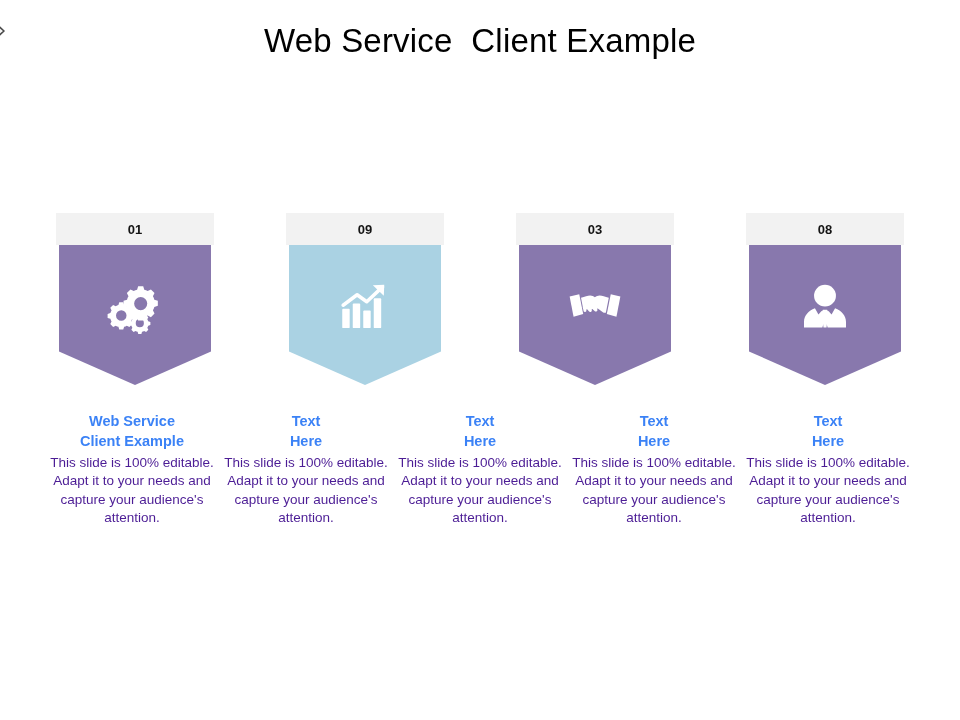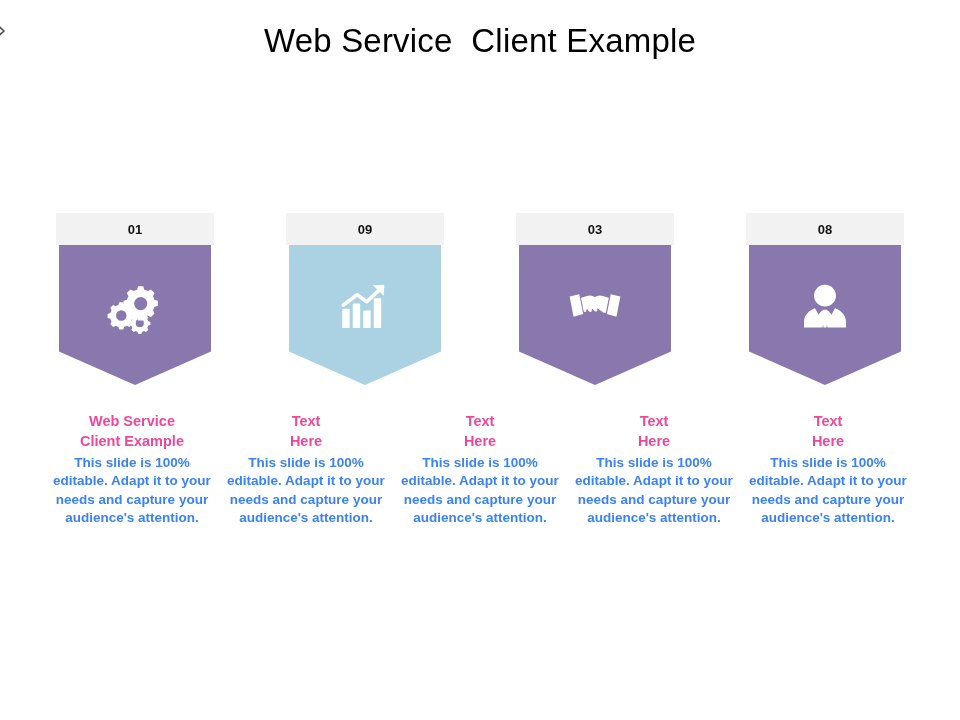--- a/index.html
+++ b/index.html
@@ -103,29 +103,29 @@
     display: flex;
     justify-content: space-between;
   }
   .text-col {
     width: 168px;
     text-align: center;
   }
   .text-col-title {
     font-size: 14.5px;
     font-weight: bold;
-    color: #ec4899;
+    color: #3b82f6;
     line-height: 1.35;
     white-space: pre-line;
     margin-bottom: 3px;
   }
   .text-col-body {
     font-size: 13.5px;
-    font-weight: 700;
-    color: #3b82f6;
+    font-weight: 400;
+    color: #4c1d95;
     line-height: 1.35;
   }
 </style>
 </head>
 <body>
 
 <div class="corner-chevron">
   <svg viewBox="0 0 74 74" xmlns="http://www.w3.org/2000/svg">
     <path d="M2 4 L38 37 L2 70" fill="#f4f4f4" stroke="#4a4a4a" stroke-width="1.6" stroke-linejoin="round" stroke-linecap="round"></path>
   </svg>

